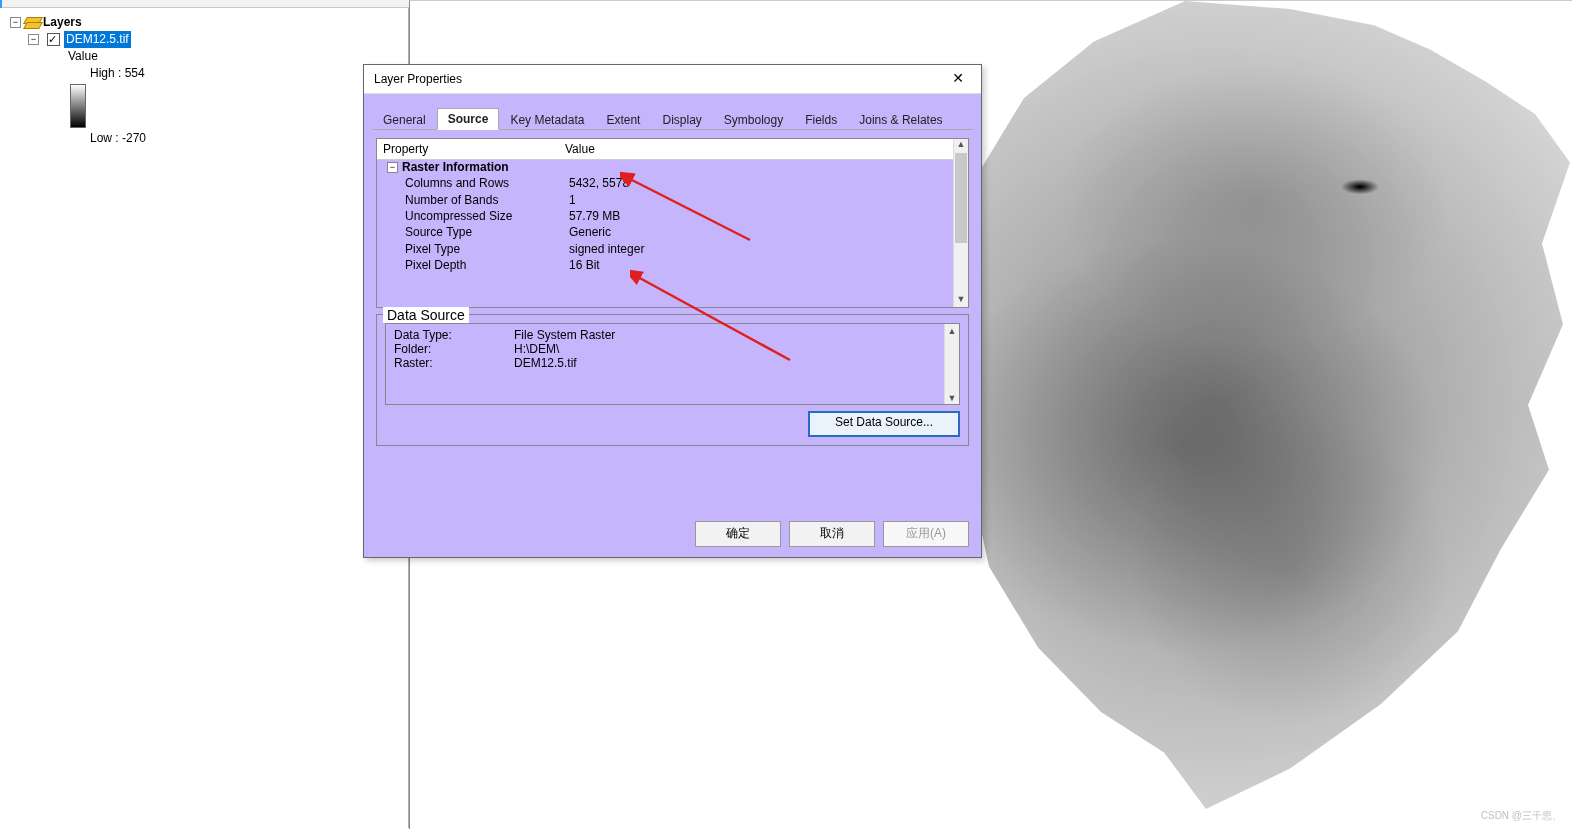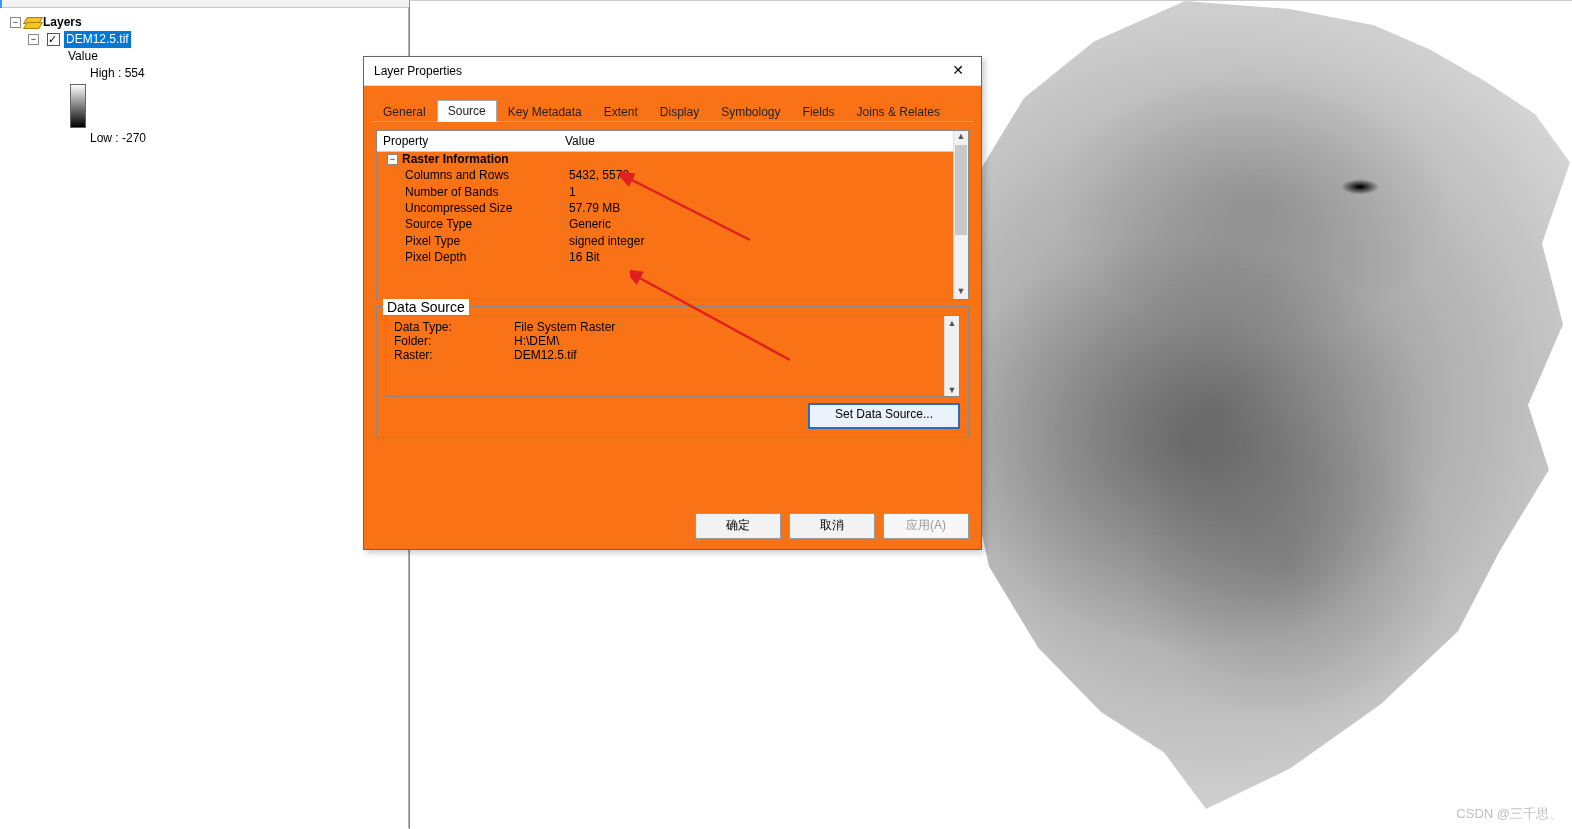--- a/index.html
+++ b/index.html
@@ -72,22 +72,22 @@
     clip-path: polygon(
       45% 0%, 60% 1%, 72% 3%, 80% 6%, 88% 10%, 95% 14%, 100% 20%,
       96% 30%, 99% 40%, 94% 50%, 97% 58%, 90% 68%, 84% 78%, 73% 87%,
       60% 95%, 48% 100%, 42% 93%, 33% 88%, 24% 80%, 17% 70%, 14% 58%,
       10% 46%, 12% 34%, 15% 22%, 22% 12%, 32% 5%
     );
     filter: contrast(1.1);
   }
   
   .dialog {
-    position:absolute; left:363px; top:56px; width:617px; height:492px;
-    background:#f97316; border:1px solid #666;
+    position:absolute; left:363px; top:64px; width:617px; height:492px;
+    background:#c4b5fd; border:1px solid #666;
     box-shadow: 3px 3px 6px rgba(0,0,0,0.2);
   }
   .titlebar {
     height:28px; display:flex; align-items:center; justify-content:space-between;
     padding:0 2px 0 10px; border-bottom:1px solid #ddd; background:#fff;
   }
   .titlebar .title { font-size:12px;}
   .close-btn {
     width:42px; height:24px; text-align:center; line-height:22px; font-size:14px;
     cursor:pointer; font-family:Arial;
@@ -97,21 +97,21 @@
     margin:12px 8px 0 8px; border-bottom:1px solid #aaa; height:23px;
     display:flex; align-items:flex-end;
   }
   .tab {
     padding:3px 10px 3px 10px; border:1px solid transparent; border-bottom:none;
     margin-right:0px; cursor:pointer; position:relative; top:1px;
     color:#222;
   }
   .tab.active {
     border-color:#aaa; background:#fff; border-bottom:1px solid #fff;
-    font-weight:normal;
+    font-weight:bold;
   }
   
   .prop-area {
     margin:8px 12px 0 12px; border:1px solid #888; height:168px; position:relative;
     overflow:hidden;
   }
   .prop-head {
     display:flex; border-bottom:1px solid #ccc; background:#fff; height:20px; align-items:center;
   }
   .prop-head .col1 { width:182px; padding-left:6px;}
@@ -152,21 +152,21 @@
     position:absolute; bottom:10px; right:12px; display:flex; gap:8px;
   }
   .dlg-buttons .btn {
     width:84px; height:24px; border:1px solid #999; background:#f2f2f2;
     text-align:center; line-height:22px; cursor:pointer;
   }
   .dlg-buttons .btn.disabled { color:#999; background:#f7f7f7; cursor:default;}
   
   .arrow { position:absolute; pointer-events:none;}
   .watermark {
-    position:absolute; right:10px; bottom:6px; color:#bfbfbf; font-size:13px;
+    position:absolute; right:10px; bottom:6px; color:#bfbfbf; font-size:10px;
   }
 </style>
 </head>
 <body>
 
 <div class="toolbar">
   <span class="nav-sel"></span>
 </div>
 
 <div class="toc">

